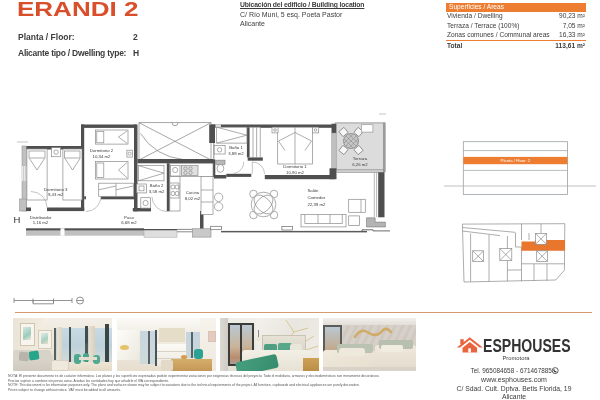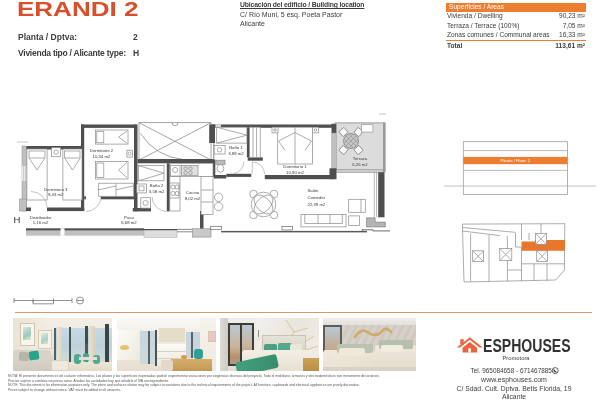--- a/index.html
+++ b/index.html
@@ -5,25 +5,25 @@
   html,body{margin:0;padding:0;}
   body{width:600px;height:400px;position:relative;background:#fff;
        font-family:"Liberation Sans", sans-serif;overflow:hidden;}
   .abs{position:absolute;}
 </style>
 </head>
 <body>
 
 <div class="abs" style="left:17px;top:-2px;font-size:20px;font-weight:bold;color:#d94f2b;transform:scaleX(1.3);transform-origin:left top;white-space:nowrap;">ERANDI 2</div>
 
-<div class="abs" style="left:18px;top:32px;font-size:8.5px;font-weight:bold;color:#3c3c3c;">Planta / Dptva:</div>
+<div class="abs" style="left:18px;top:32px;font-size:8.5px;font-weight:bold;color:#3c3c3c;">Planta / Floor:</div>
 
 <div class="abs" style="left:133px;top:32px;font-size:8.5px;font-weight:bold;color:#3c3c3c;">2</div>
 
-<div class="abs" style="left:18px;top:48px;font-size:8.5px;font-weight:bold;color:#3c3c3c;letter-spacing:-0.25px;">Vivienda tipo / Alicante type:</div>
+<div class="abs" style="left:18px;top:48px;font-size:8.5px;font-weight:bold;color:#3c3c3c;letter-spacing:-0.25px;">Alicante tipo / Dwelling type:</div>
 
 <div class="abs" style="left:133px;top:48px;font-size:8.5px;font-weight:bold;color:#3c3c3c;">H</div>
 
 <div class="abs" style="left:240px;top:1px;font-size:6.8px;font-weight:bold;color:#3c3c3c;text-decoration:underline;letter-spacing:-0.15px;">Ubicación del edificio / Building location</div>
 
 <div class="abs" style="left:240px;top:10.5px;font-size:7px;color:#3c3c3c;">C/ Río Muni, 5 esq. Poeta Pastor</div>
 
 <div class="abs" style="left:240px;top:19.5px;font-size:7px;color:#3c3c3c;">Alicante</div>
 
 <div class="abs" style="left:446px;top:3px;width:140px;font-size:6.6px;color:#3c3c3c;">

